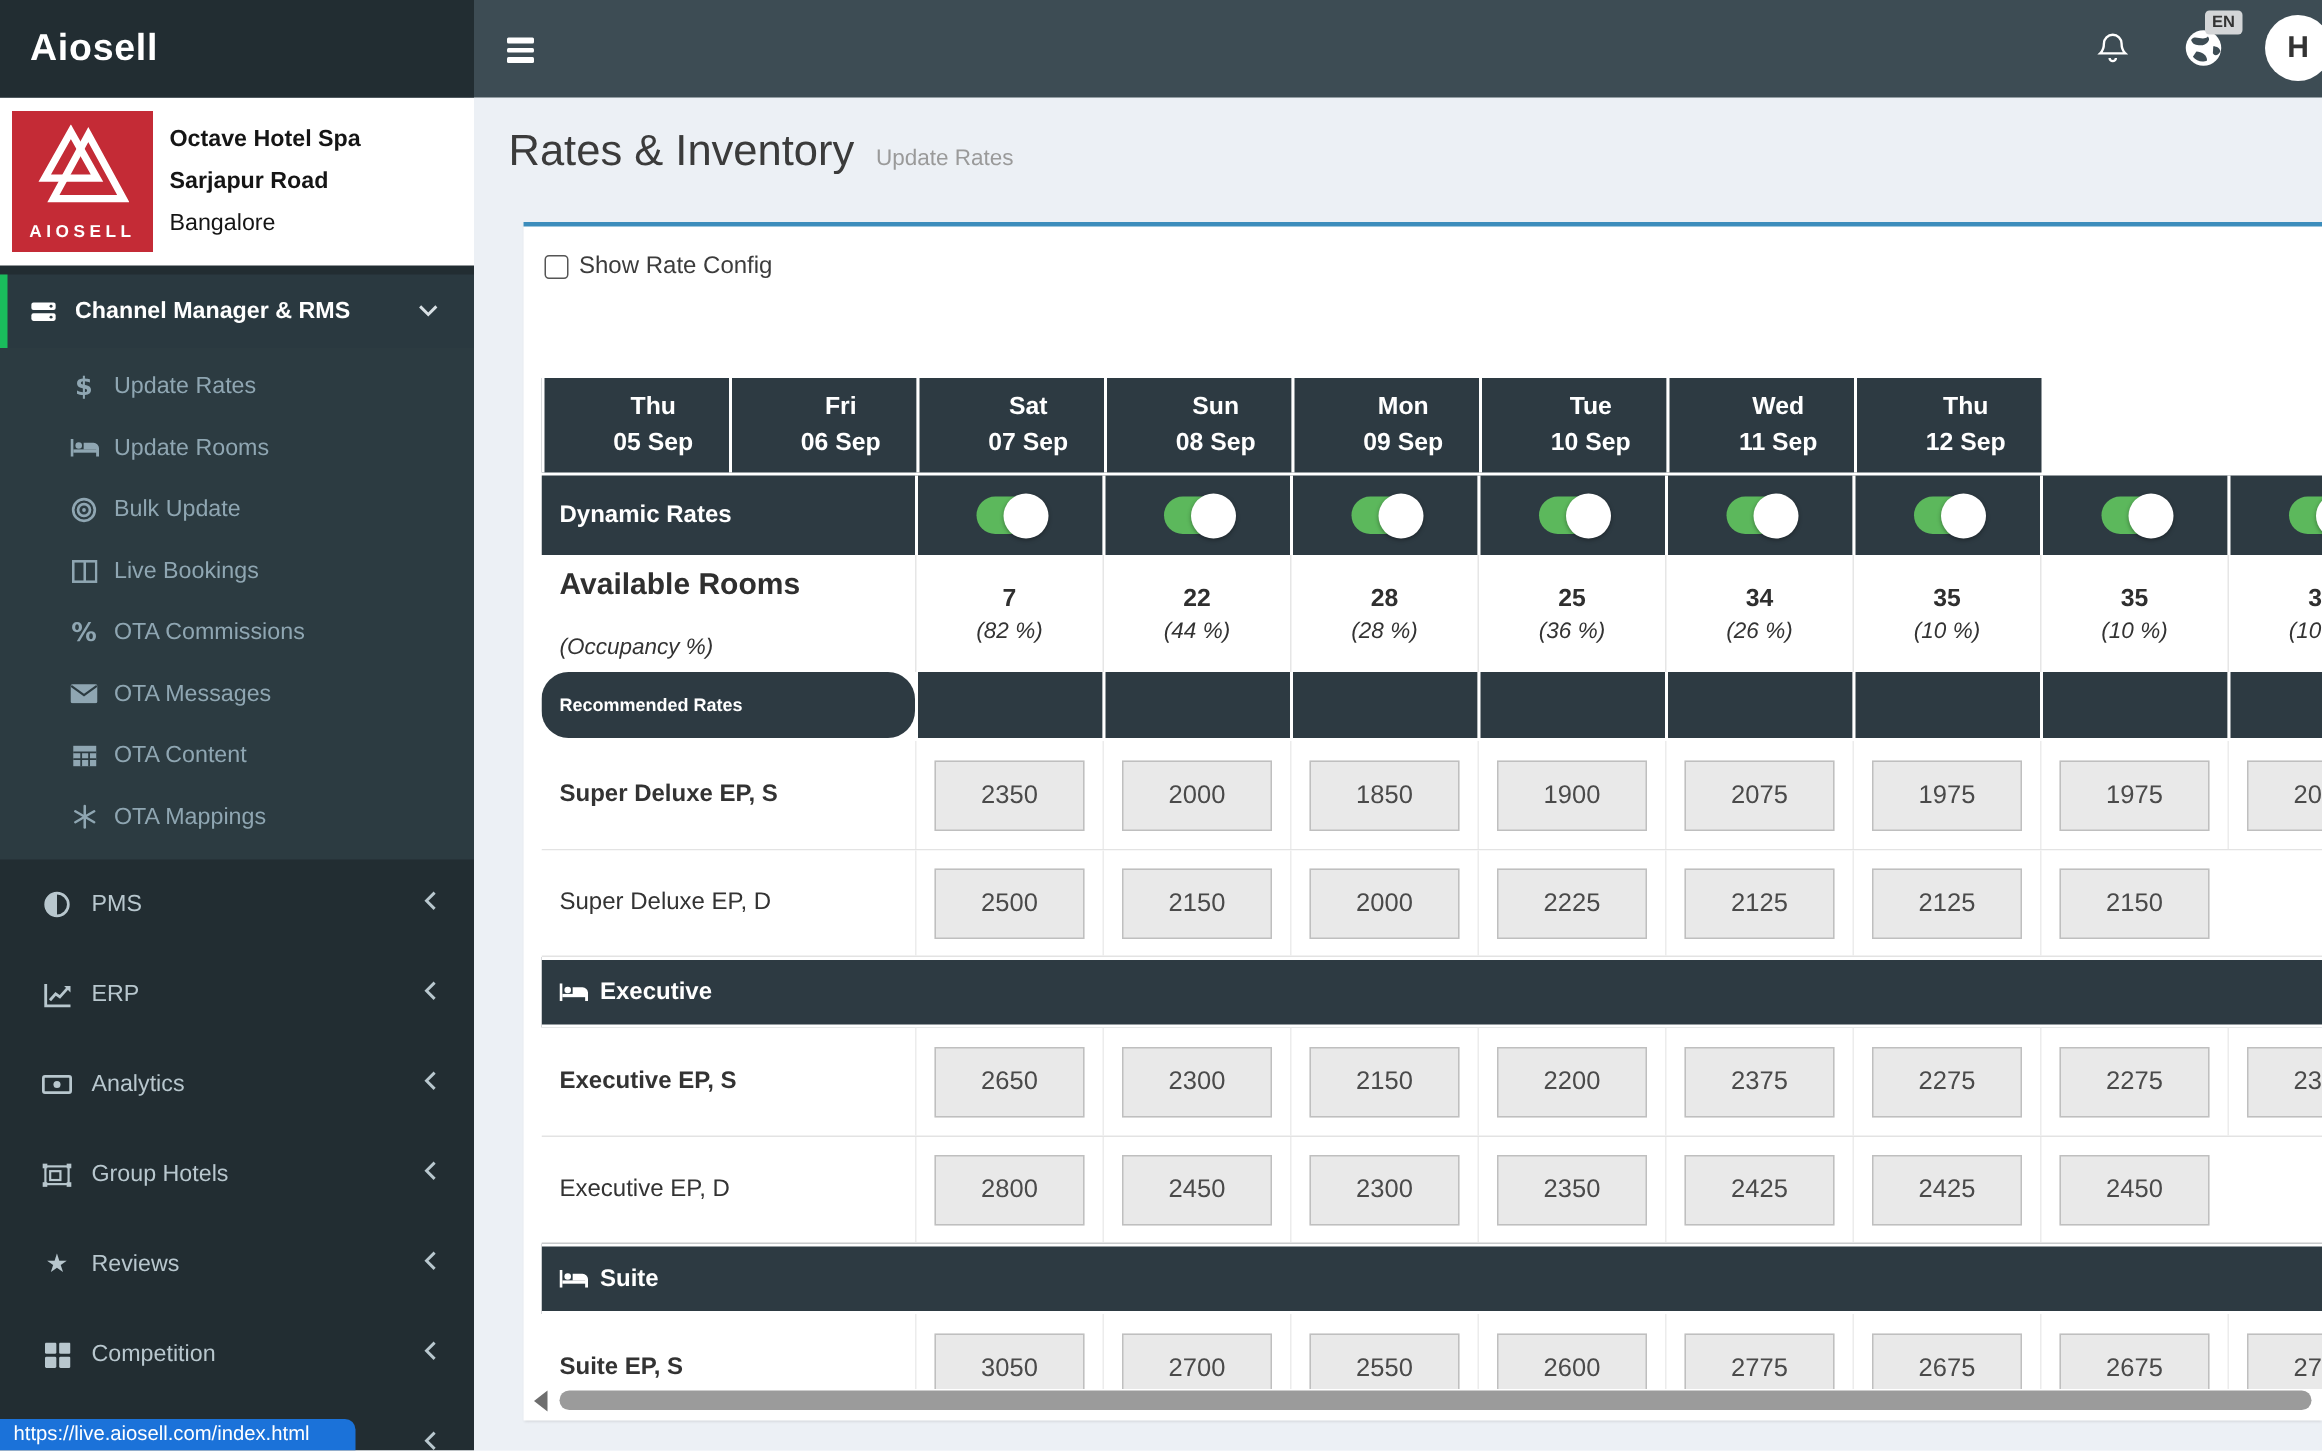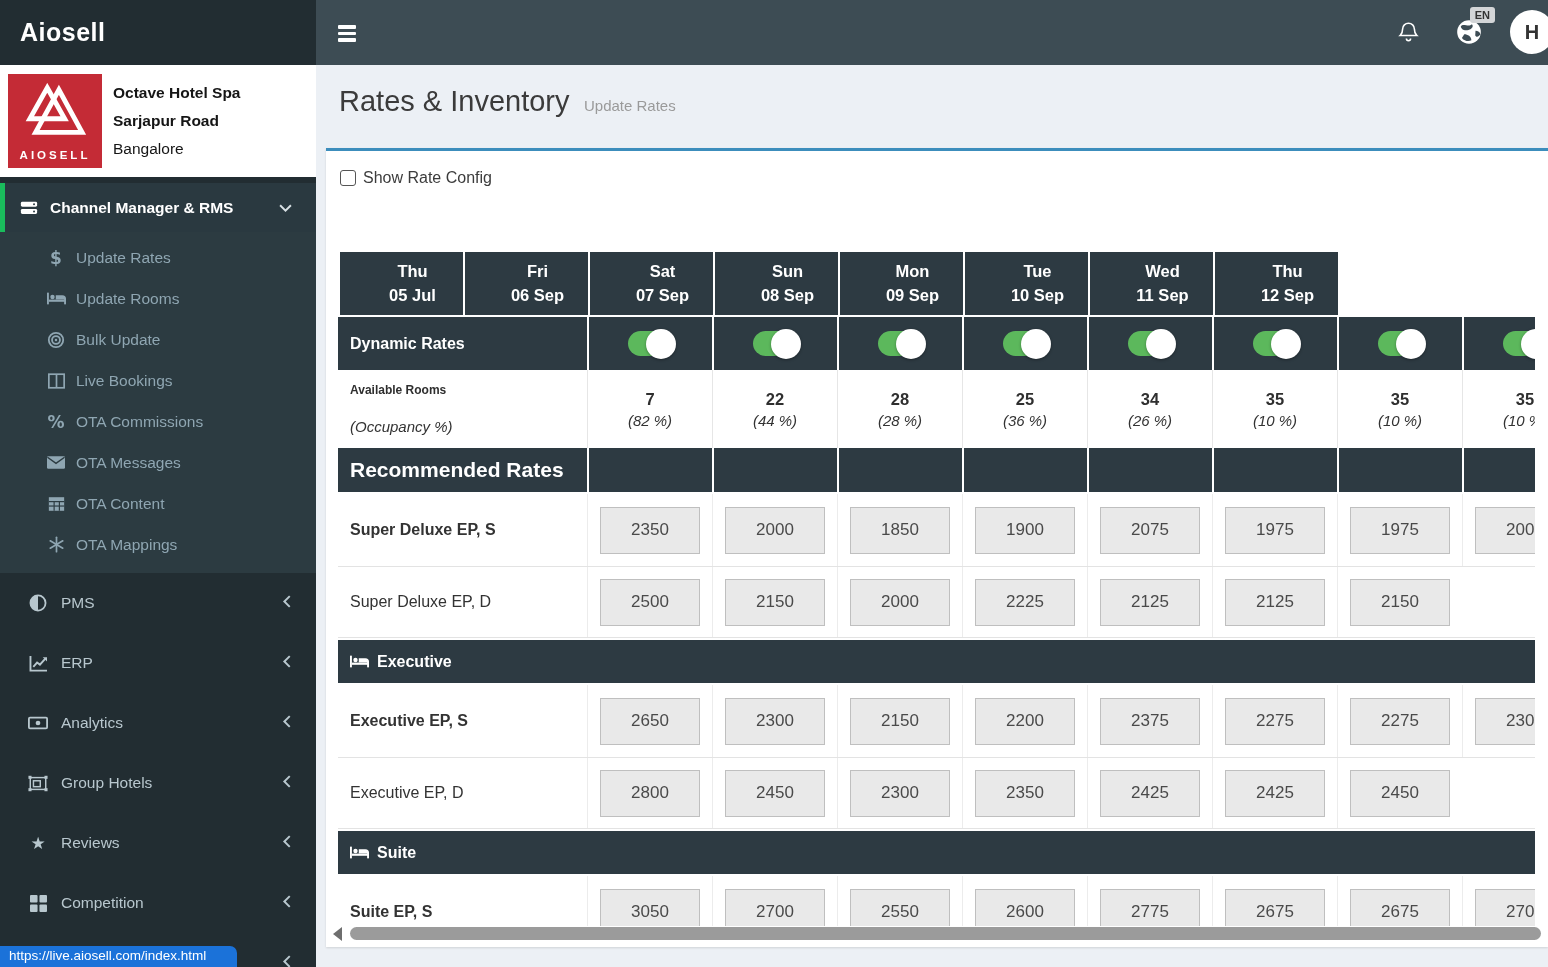--- a/index.html
+++ b/index.html
@@ -47,21 +47,21 @@
   .icon svg { display:block; }
   .ticon { font-size:17px; font-weight:700; font-family:"DejaVu Sans","Liberation Sans",sans-serif; }
   .status-tip { position:absolute; left:0; bottom:0; height:21px; line-height:20px; background:#1b72d9; color:#fff;
                 font-size:13.5px; padding:0 10px 0 9px; border-radius:0 7px 0 0; z-index:20; width:237px;
                 white-space:nowrap; overflow:hidden; }
   
   .content { position:absolute; left:316px; top:65px; right:0; bottom:0; background:#ecf0f5; }
   .page-header { position:absolute; left:23px; top:20px; }
   .page-title { font-size:29px; color:#3b3b3b; }
   .page-subtitle { font-size:15px; color:#9a9a9a; margin-left:10px; }
-  .card { position:absolute; left:10px; top:83px; right:0; height:799px; background:#fff;
+  .card { position:absolute; left:33px; top:83px; right:0; height:799px; background:#fff;
           border-top:3px solid #3c8dbc; box-shadow:0 1px 2px rgba(0,0,0,.12); }
   .checkbox-row { position:absolute; left:14px; top:18px; display:flex; align-items:center; gap:7px; }
   .checkbox { width:16px; height:16px; border:1px solid #555; border-radius:3px; background:#fff; cursor:pointer; }
   .cb-label { font-size:16px; color:#3c3c3c; }
   .table-wrap { position:absolute; left:12px; top:101px; width:1197px; height:674px; overflow:hidden; }
   .rates-table { width:1249px; }
   .row { display:flex; }
   .cell { flex:none; }
   .label-col { width:249px; }
   .data-col { width:125px; }
@@ -82,28 +82,28 @@
   .toggle-row .label-col { padding-left:12px; font-weight:700; font-size:16px; }
   .toggle-cell { border-left:2px solid #fff; justify-content:center; }
   .toggle { width:46px; height:25px; background:#5cb85c; border-radius:13px; position:relative; cursor:pointer; }
   .knob { position:absolute; top:-2.5px; right:-2px; width:30px; height:30px; background:#fff; border-radius:50%;
           box-shadow:0 1px 3px rgba(0,0,0,.35); }
   
   .avail-row { background:#fff; }
   .avail-row .cell { height:78px; display:flex; flex-direction:column; justify-content:center; }
   .avail-row .label-col { padding-left:12px; }
   .avail-cell { align-items:center; border-left:1px solid #e6e6e6; }
-  .avail-label { font-weight:700; font-size:12px; color:#2f2f2f; }
+  .avail-label { font-weight:700; font-size:20px; color:#2f2f2f; }
   .occ-label { font-style:italic; font-size:15px; color:#333; margin-top:21px; }
   .avail-num { font-weight:700; font-size:16.5px; color:#2f2f2f; }
   .avail-occ { font-style:italic; font-size:15px; margin-top:3px; color:#333; }
   
   .sec-row { border-bottom:2px solid #fff; }
   .sec-row .cell { height:44px; display:flex; align-items:center; }
-  .sec-row .label-col { padding-left:12px; font-weight:700; font-size:21px; }
+  .sec-row .label-col { padding-left:12px; font-weight:700; font-size:12px;border-radius:18px; }
   .sec-row .data-col { border-left:2px solid #fff; }
   
   .section-bar { height:47px; width:1249px; background:#2d3a42; color:#fff; display:flex; align-items:center;
                  padding-left:12px; border-top:2px solid #fff; border-bottom:2px solid #fff;
                  font-weight:700; font-size:16px; }
   .section-bar .icon { width:auto; margin-right:8px; }
   
   .rate-row { background:#fff; border-bottom:1px solid #e3e3e3; }
   .rate-row .cell { display:flex; align-items:center; }
   .rate-row .label-col { padding-left:12px; font-size:16px; color:#333; }
@@ -354,21 +354,21 @@
     <section class="card">
       <div class="checkbox-row">
         <span class="checkbox"></span>
         <span class="cb-label">Show Rate Config</span>
       </div>
       <div class="table-wrap">
         <div class="rates-table">
             <div class="row header-row">
               <div class="cell data-col dark date-cell">
                 <div>Thu</div>
-                <div>05 Jul</div>
+                <div>05 Sep</div>
               </div>
               <div class="cell data-col dark date-cell">
                 <div>Fri</div>
                 <div>06 Sep</div>
               </div>
               <div class="cell data-col dark date-cell">
                 <div>Sat</div>
                 <div>07 Sep</div>
               </div>
               <div class="cell data-col dark date-cell">

